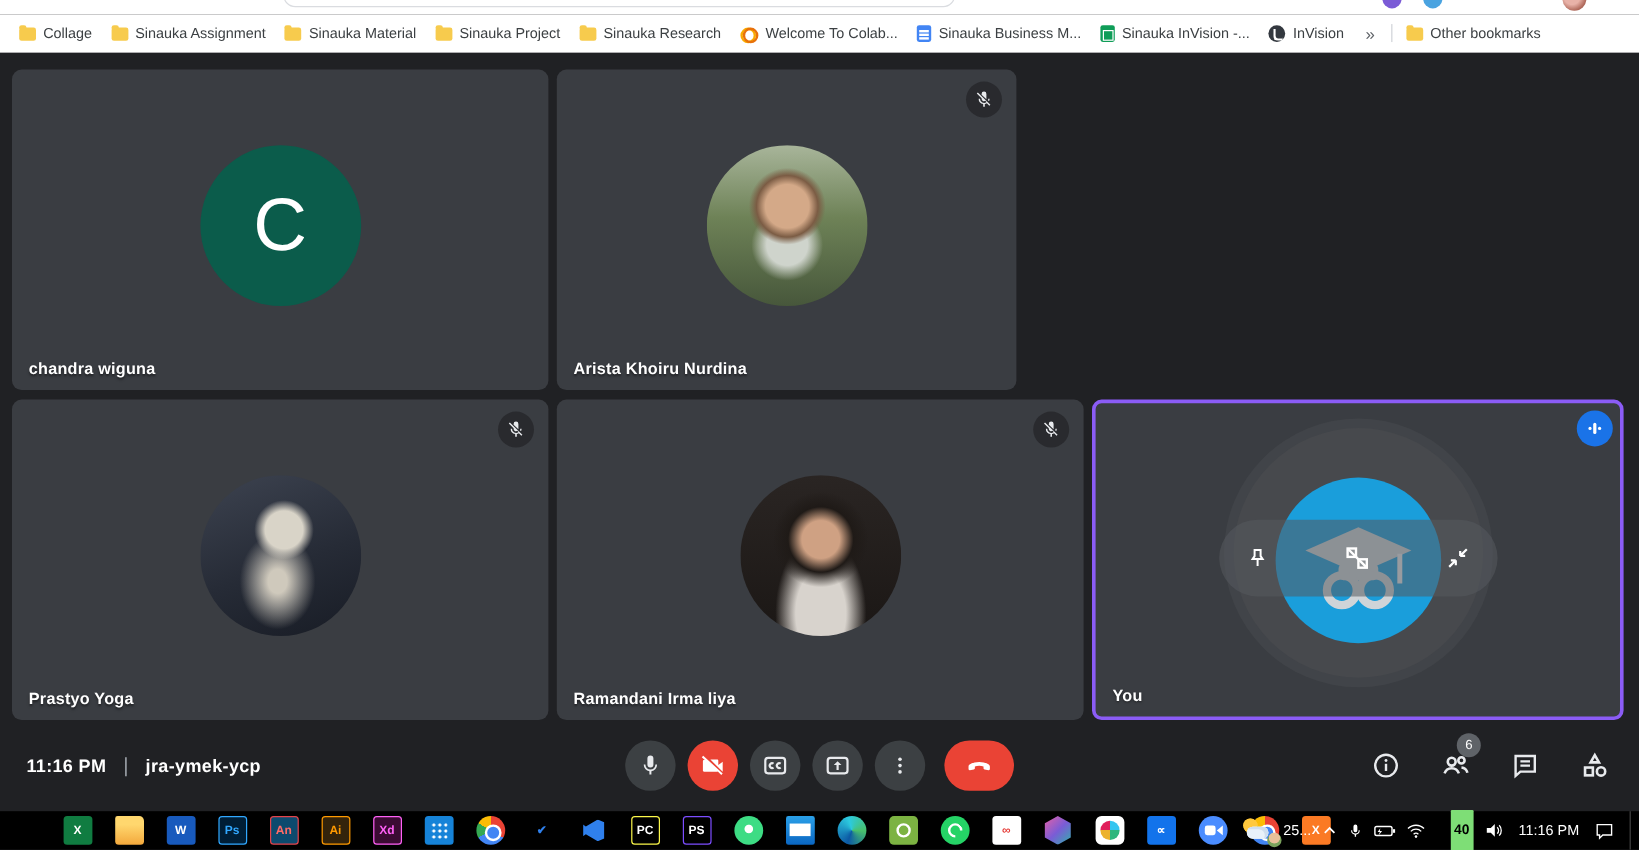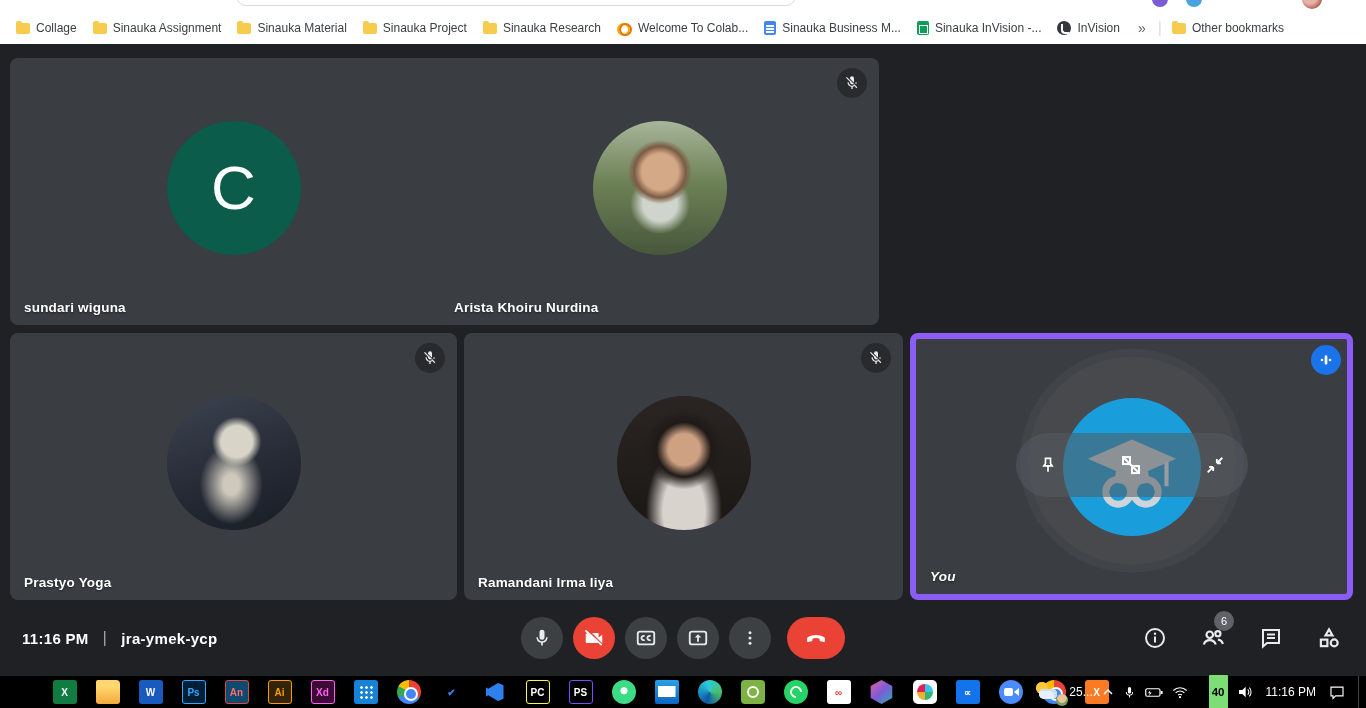--- a/index.html
+++ b/index.html
@@ -40,23 +40,23 @@
       linear-gradient(#fff,#fff) 0 50%/100% 1.5px no-repeat,
       linear-gradient(#fff,#fff) 0 0/100% 100% no-repeat padding-box;
     border:1.5px solid #fff; background:none; }
   .ic-invision { width:14px; height:14px; background:#33383f; border-radius:50%; position:relative; }
   .ic-invision::before { content:""; position:absolute; left:4px; top:3px; width:6px; height:8px;
     border-left:2px solid #fff; border-bottom:2px solid #fff; border-radius:0 0 0 4px; }
 
   
   .meet { position:absolute; top:44px; left:0; width:1366px; height:632px; background:#202124; }
   .tile { position:absolute; background:#3a3d42; border-radius:8px; overflow:hidden; }
-  .tile.selected { border:6px solid #8b5cf6;font-style:italic; }
+  .tile.selected { border:3px solid #8b5cf6; }
   .t0 { left:10px;  top:14px;  width:447px; height:267px; }
-  .t1 { left:440px; top:14px;  width:439px; height:267px; }
+  .t1 { left:464px; top:14px;  width:383px; height:267px; }
   .t2 { left:910px; top:14px;  width:443px; height:267px; }
   .t3 { left:10px;  top:289px; width:447px; height:267px; }
   .t4 { left:464px; top:289px; width:439px; height:267px; }
   .t5 { left:910px; top:289px; width:443px; height:267px; }
   .tile-name { position:absolute; left:14px; bottom:10px; color:#fff; font-size:13.5px;
     font-weight:bold; letter-spacing:.2px; text-shadow:0 1px 2px rgba(0,0,0,.5); }
   .avatar { position:absolute; left:50%; top:50%; transform:translate(-50%,-53%);
     border-radius:50%; width:134px; height:134px; }
   .avatar-initial { background:#0b5c4b; display:flex; align-items:center; justify-content:center;
     color:#fff; font-size:62px; font-weight:400; }
@@ -232,21 +232,21 @@
     <span data-name="other-bookmarks-label">Other bookmarks</span>
   </div>
 </div>
 
 <div class="meet" data-name="meet-stage">
 
   <div class="tile t0" data-name="participant-tile-chandra-wiguna">
     <div class="avatar avatar-initial" data-name="avatar">
       <span data-name="avatar-initial">C</span>
     </div>
-    <span class="tile-name" data-name="participant-name">sundari wiguna</span>
+    <span class="tile-name" data-name="participant-name">chandra wiguna</span>
   </div>
 
   <div class="tile t1" data-name="participant-tile-arista">
     <div class="avatar ph-arista" data-name="avatar-photo"></div>
     <div class="mute-badge" data-name="mic-muted-badge">
       <svg width="16" height="16" viewBox="0 0 24 24" data-name="mic-off-icon">
         <path fill="#e8eaed" d="M15 10.6V5a3 3 0 0 0-6 0v.8l6 5.8zM19 11h-1.7c0 .6-.1 1.2-.3 1.8l1.3 1.2c.4-.9.7-1.9.7-3zM4.3 3L3 4.3l6 6V11a3 3 0 0 0 4.7 2.5l1.5 1.4A5 5 0 0 1 7 11H5.3a6.7 6.7 0 0 0 5.7 6.6V21h2v-3.4c.9-.1 1.8-.5 2.6-1l3.1 3.1 1.3-1.3L4.3 3z"></path>
       </svg>
     </div>
     <span class="tile-name" data-name="participant-name">Arista Khoiru Nurdina</span>

